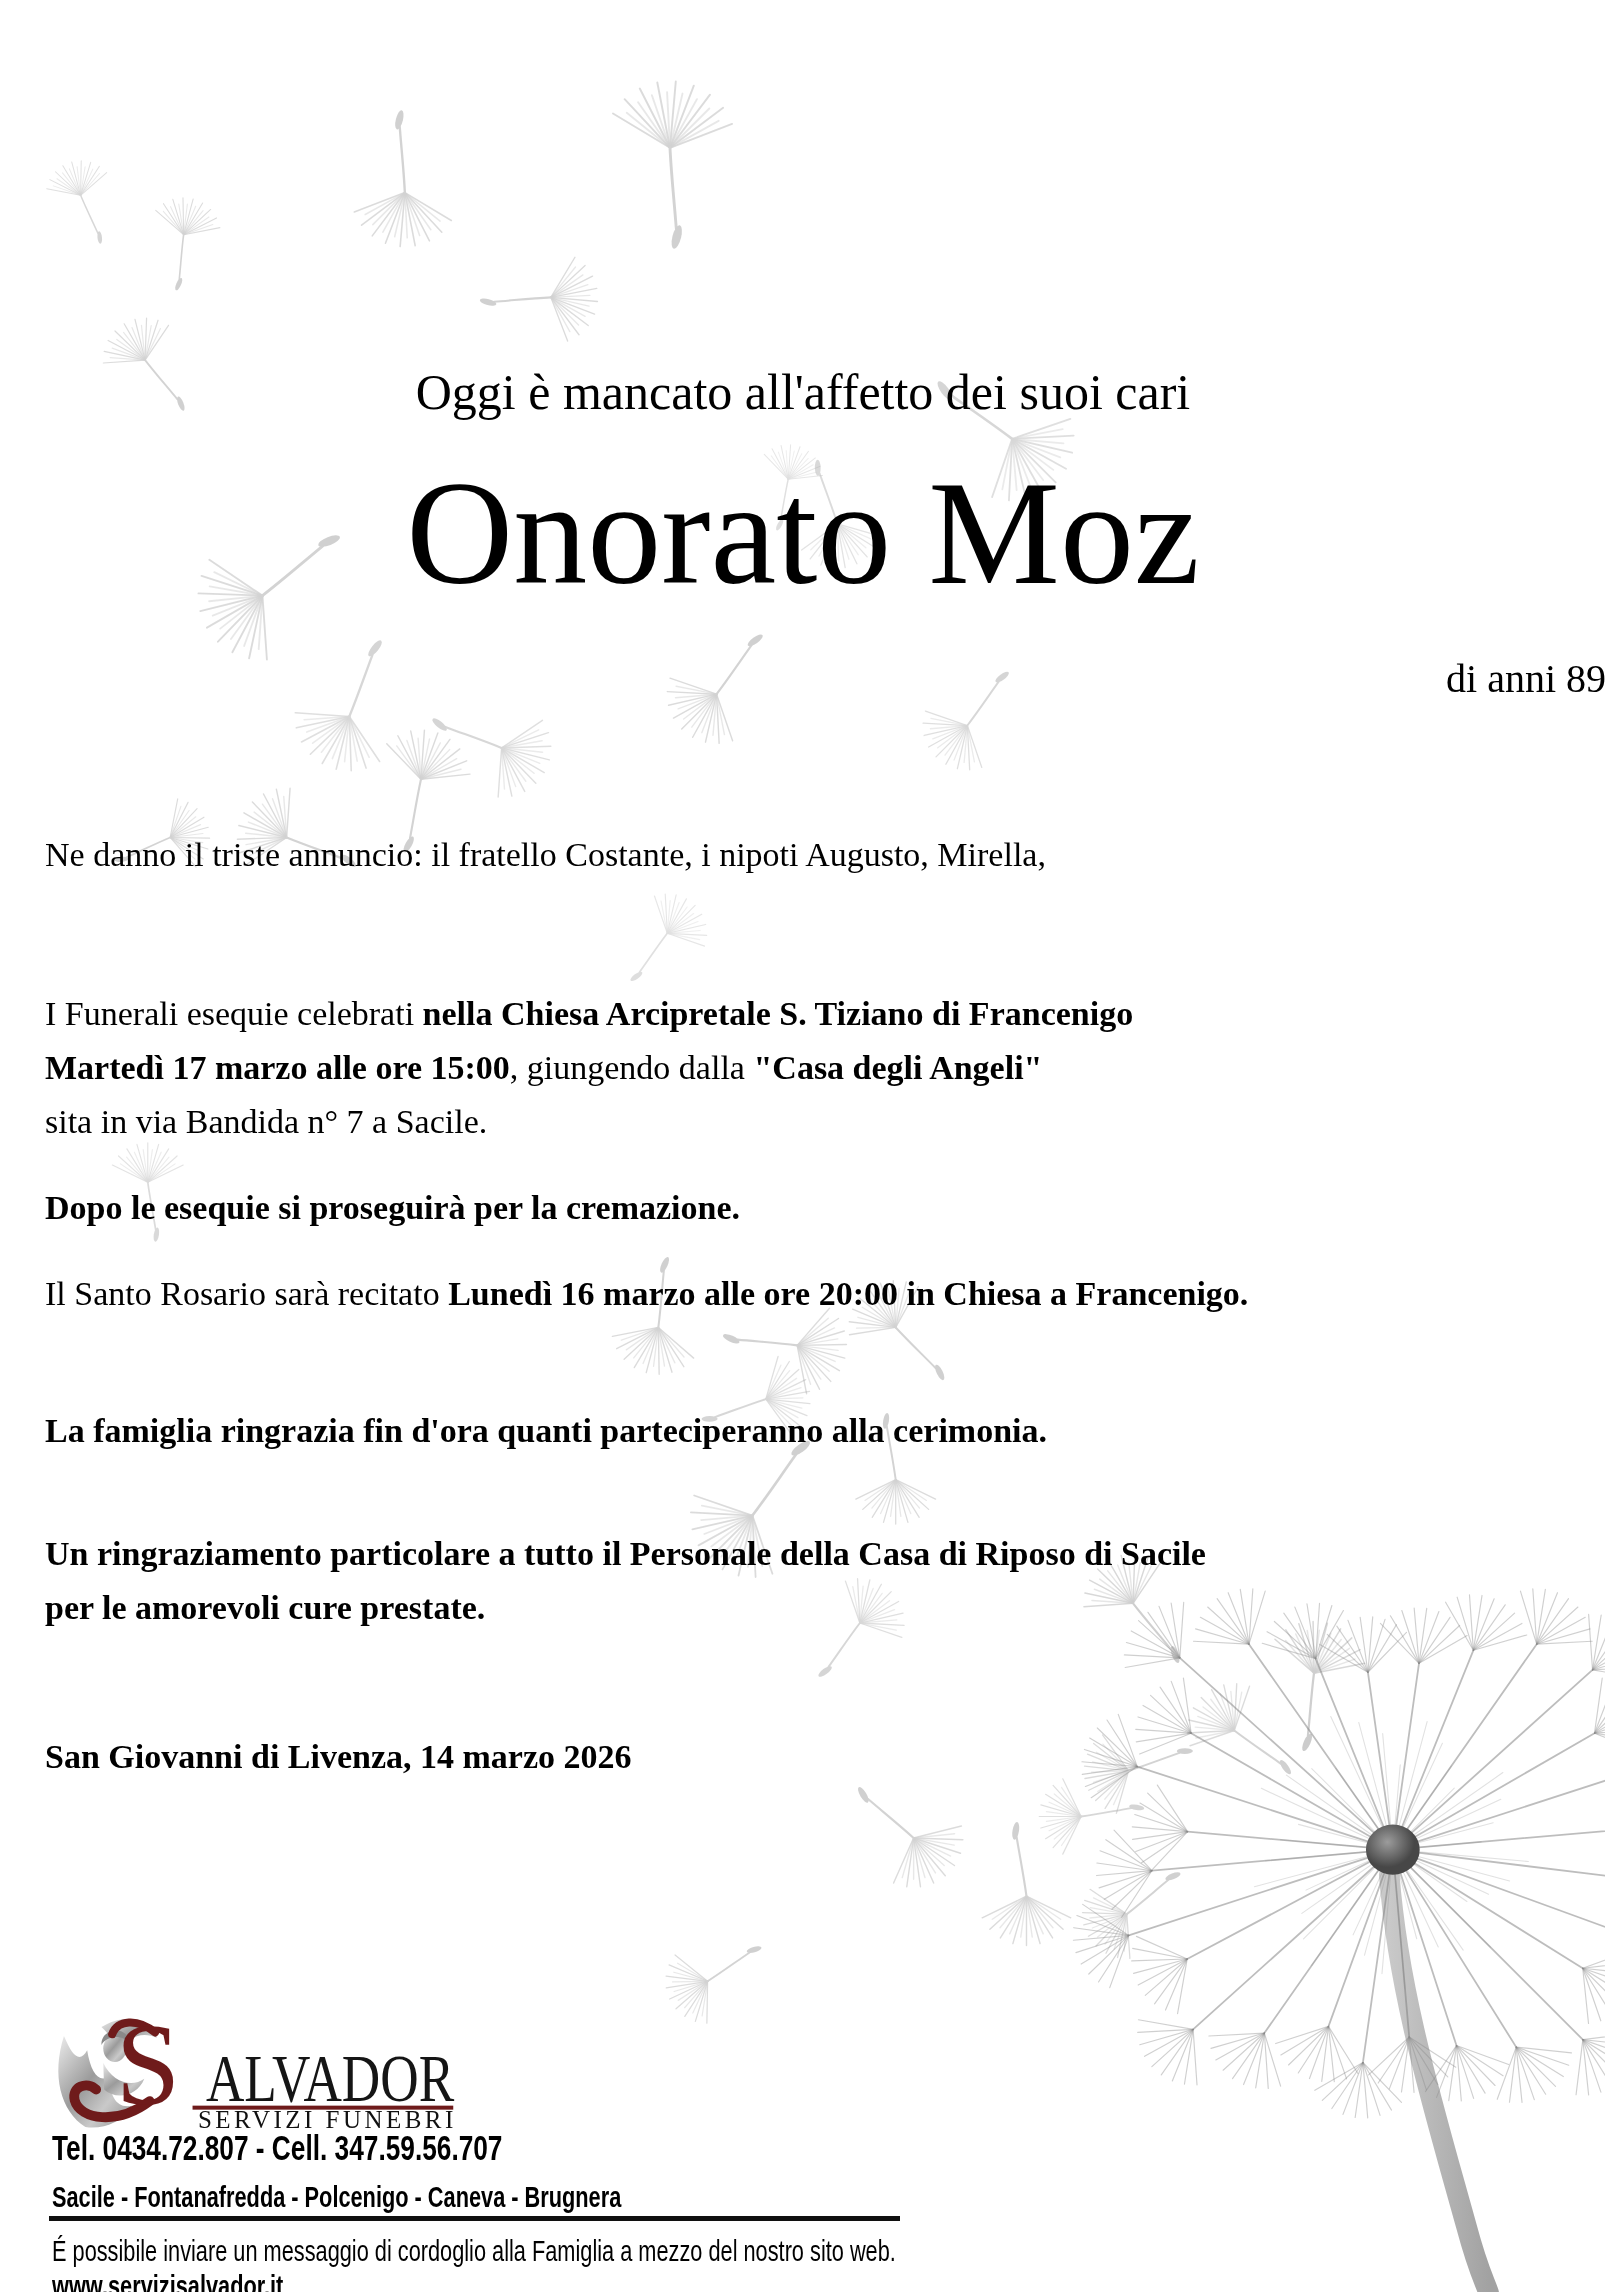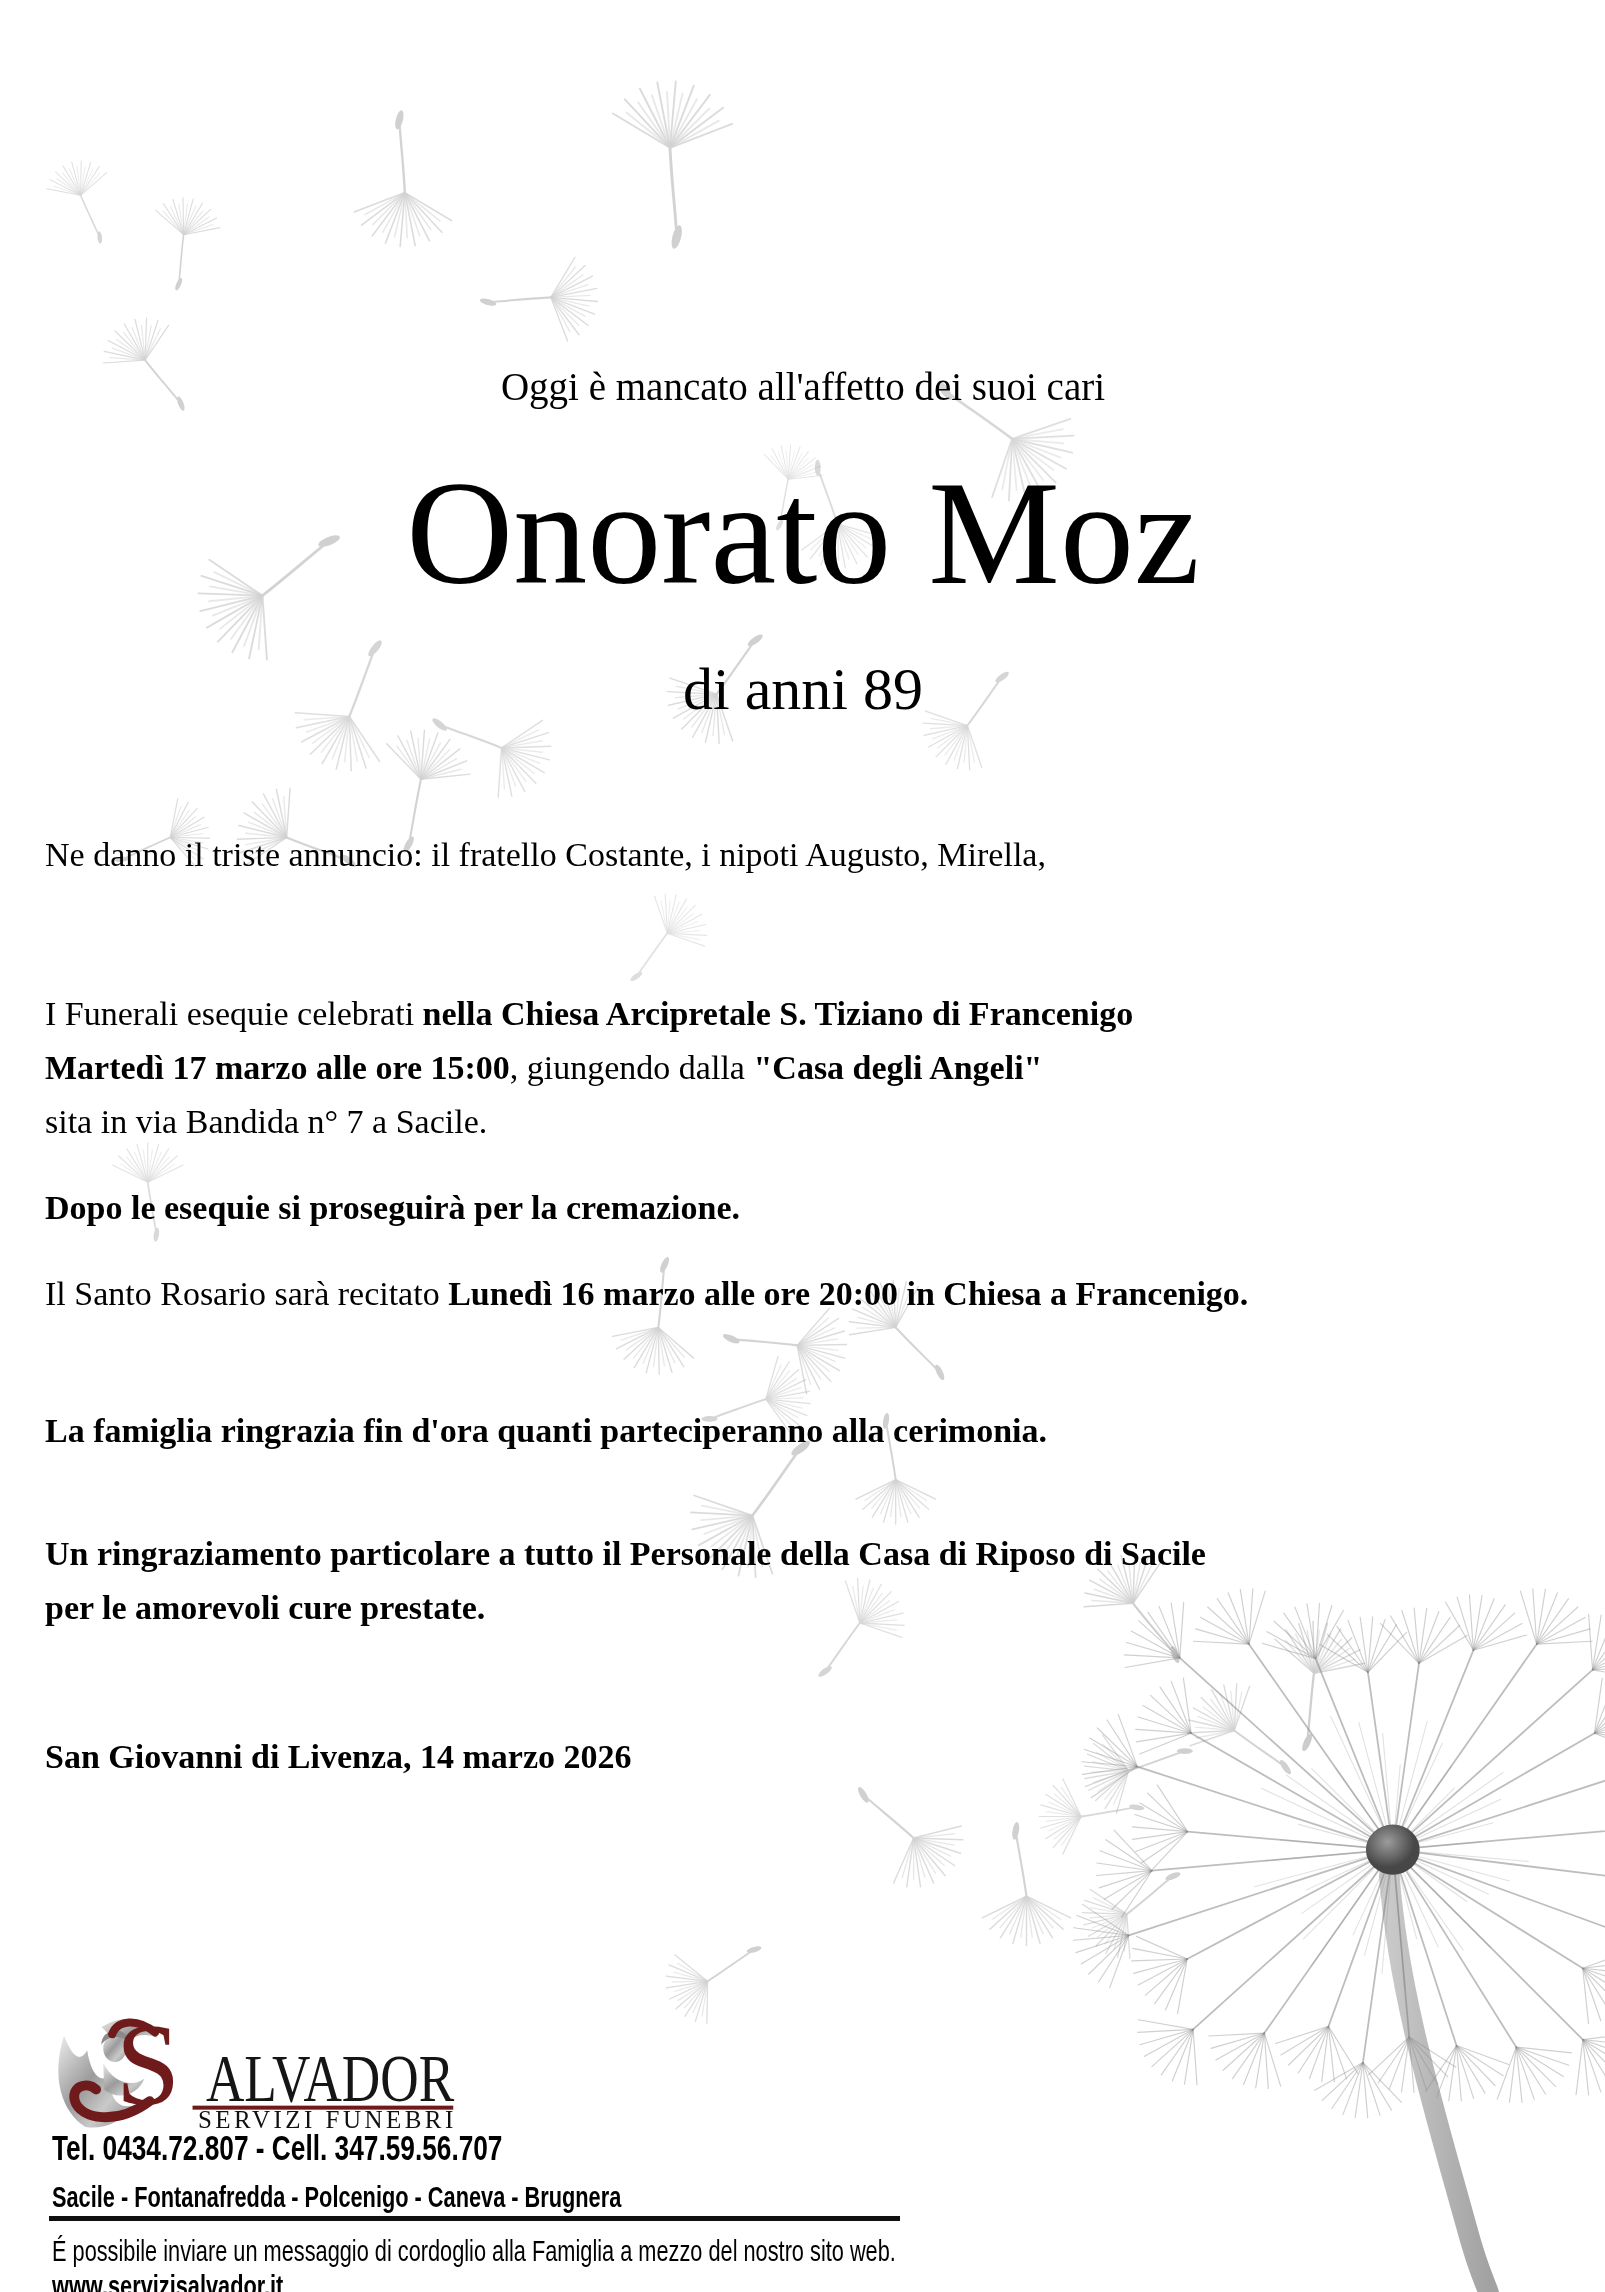--- a/index.html
+++ b/index.html
@@ -1,22 +1,22 @@
 <!DOCTYPE html>
 <html style="font-size:14.3px"><head>
 <meta charset="utf-8">
 <style>
   html,body{margin:0;padding:0;background:#777;}
   .page{position:relative;width:1606px;height:2293px;background:#ffffff;overflow:hidden;
         font-family:"Liberation Serif", serif;color:#000;}
   svg.deco{position:absolute;left:0;top:0;width:1606px;height:2293px;}
   .center-line{position:absolute;left:0;right:0;text-align:center;line-height:1;}
-  .intro{top:367px;font-size:39px;}
+  .intro{top:367px;font-size:50px;}
   .name {top:459px;font-size:148px;}
-  .age  {top:659px;font-size:60px;}
+  .age  {top:659px;font-size:40px;text-align:right;}
   .par{position:absolute;left:45px;margin:0;font-size:34px;line-height:54px;white-space:nowrap;}
   .b{font-weight:bold;}
   .p1{top:828px}.p2{top:987px}.p3{top:1181px;font-weight:bold}.p4{top:1267px}
   .p5{top:1404px;font-weight:bold}.p6{top:1527px;font-weight:bold}.p7{top:1730px;font-weight:bold}
   .logo-svg{position:absolute;left:49px;top:2011px;width:421px;height:125px;}
   .sans{font-family:"Liberation Sans", sans-serif;transform:scaleX(.75);transform-origin:left top;
         position:absolute;left:52px;white-space:nowrap;line-height:1.1;}
   .tel{top:2129px;font-size:35px;font-weight:bold;}
   .loc{top:2182px;font-size:29px;font-weight:bold;}
   .rule{position:absolute;left:49px;top:2216px;width:851px;height:4.5px;background:#101010;}

